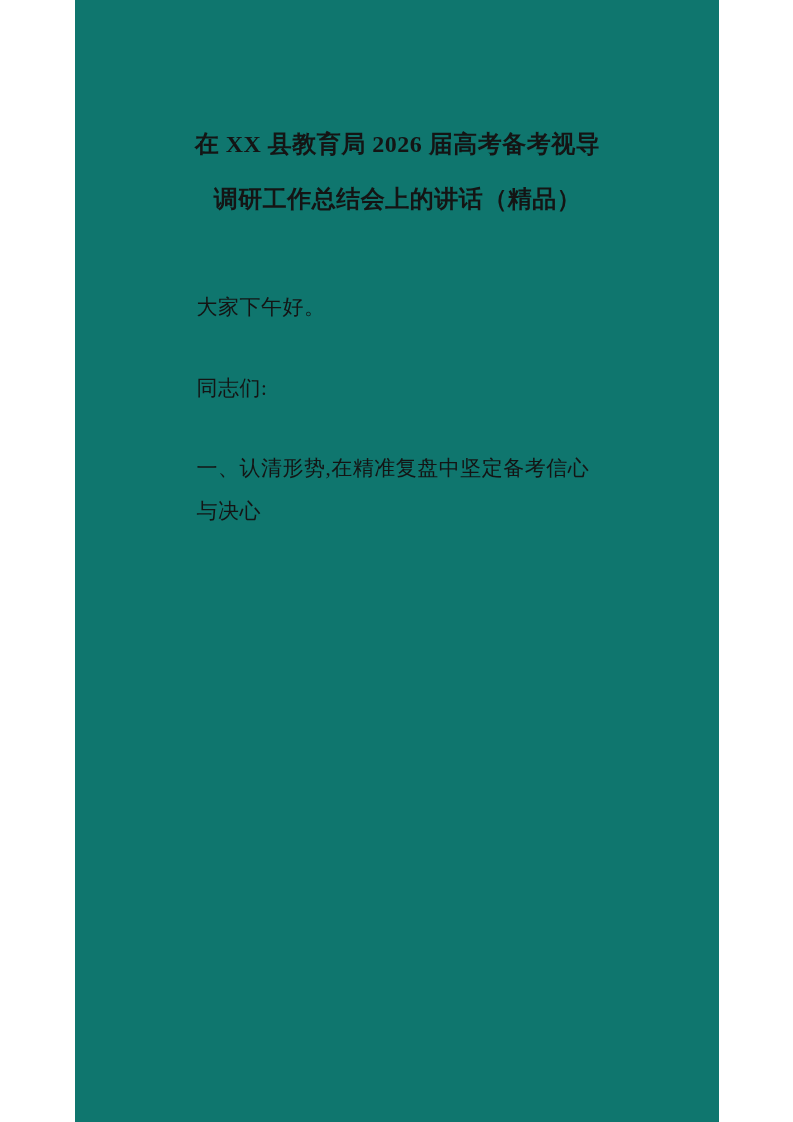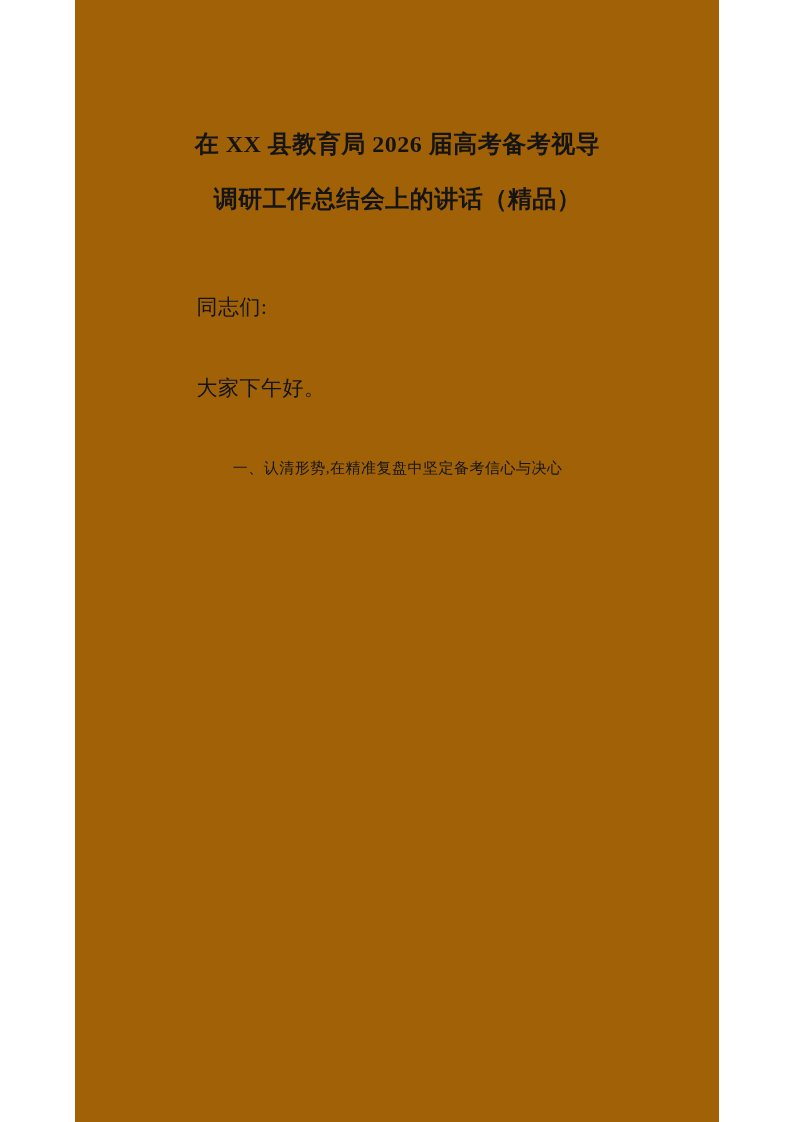--- a/index.html
+++ b/index.html
@@ -6,21 +6,21 @@
     margin: 0;
     padding: 0;
     background: #ffffff;
   }
   .page {
     position: relative;
     width: 644px;
     height: 1122px;
     margin: 0 auto;
     box-sizing: border-box;
-    background: #a16207;
+    background: #0f766e;
     color: #141414;
     padding: 117px 120px 0 122px;
     overflow: hidden;
     font-family: "Liberation Serif", "DejaVu Serif", serif;
   }
   .doc-title {
     font-size: 24px;
     font-weight: bold;
     line-height: 55px;
     text-align: center;
@@ -33,36 +33,36 @@
     margin: 0 0 38px 0;
     text-align: justify;
     text-align-last: left;
     text-justify: inter-character;
     letter-spacing: 0.5px;
   }
   .para--tight {
     margin-bottom: 30px;
   }
   .section-heading {
-    font-size: 15px;
+    font-size: 21px;
     font-weight: normal;
     line-height: 42.5px;
     margin: 0 0 46px 0;
-    text-align: center;
+    text-align: left;
     letter-spacing: 0.5px;
   }
 </style>
 </head>
 <body>
 
 <div class="page">
 
   <h1 class="doc-title">在 XX 县教育局 2026 届高考备考视导调研工作总结会上的讲话（精品）</h1>
 
+  <p class="para">大家下午好。</p>
+
   <p class="para">同志们:</p>
-
-  <p class="para">大家下午好。</p>
 
 
   <h2 class="section-heading">一、认清形势,在精准复盘中坚定备考信心与决心</h2>
 
 
 </div>
 
 </body></html>

